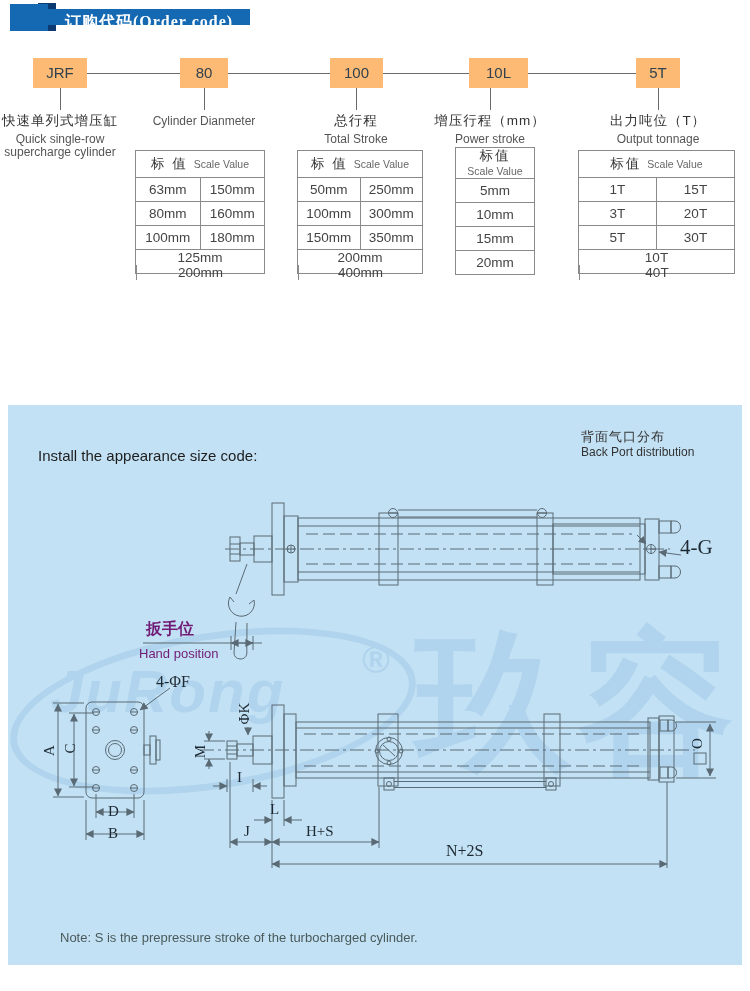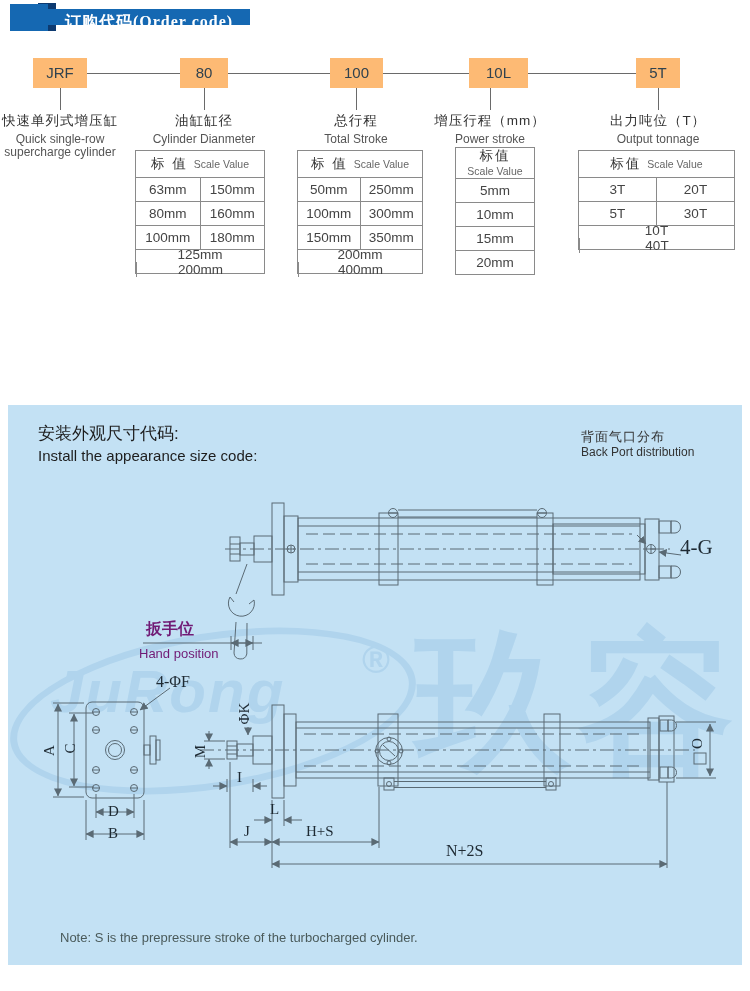--- a/index.html
+++ b/index.html
@@ -18,21 +18,21 @@
   .stub{position:absolute;top:88px;width:1px;height:22px;background:#6a6a6a;}
   .code-label{position:absolute;width:180px;text-align:center;}
   .code-label .cn{display:block;font-size:13.5px;color:#333;letter-spacing:1px;}
   .code-label .en{display:block;font-size:12px;color:#555;margin-top:3px;line-height:13px;}
   
   .code-table{position:absolute;background:#fff;border:1px solid #8a8a8a;color:#444;}
   .t-head{display:flex;flex-wrap:wrap;justify-content:center;align-items:center;
       height:26px;border-bottom:1px solid #8a8a8a;gap:0 6px;line-height:12px;}
   .t-cn{font-size:13.5px;color:#333;letter-spacing:2px;}
   .t-en{font-size:10.5px;color:#666;}
-  .t-row{display:flex;height:23px;border-bottom:1px solid #8a8a8a;justify-content:center;}
+  .t-row{display:flex;height:23px;border-bottom:1px solid #8a8a8a;}
   .t-row:last-child{border-bottom:none;flex-direction:column;}
   .t-cell{flex:1;display:flex;align-items:center;justify-content:center;font-size:13.5px;
       border-left:1px solid #8a8a8a;}
   .t-cell:first-child{border-left:none;}
   #table-power .t-head{height:30px;}
   
   .panel{position:absolute;left:8px;top:405px;width:734px;height:560px;background:#c3e1f4;}
   .panel-title-cn{position:absolute;left:30px;top:17px;font-size:17px;color:#1d1d1d;z-index:3;}
   .panel-title-en{position:absolute;left:30px;top:42px;font-size:15px;color:#1d1d1d;z-index:3;}
   .backport-cn{position:absolute;left:573px;top:23px;font-family:"Liberation Serif",serif;
@@ -75,21 +75,20 @@
 <div class="stub" style="left:356px"></div>
 <div class="stub" style="left:490px"></div>
 <div class="stub" style="left:658px"></div>
 
 <div class="code-label" style="left:-30px;top:112px">
   <span class="cn">快速单列式增压缸</span>
   <span class="en">Quick single-row</span>
   <span class="en" style="margin-top:0">supercharge cylinder</span>
 </div>
 <div class="code-label" style="left:114px;top:112px">
-  <span class="cn">油缸缸径</span>
   <span class="en">Cylinder Dianmeter</span>
 </div>
 <div class="code-label" style="left:266px;top:112px">
   <span class="cn">总行程</span>
   <span class="en">Total Stroke</span>
 </div>
 <div class="code-label" style="left:400px;top:112px">
   <span class="cn">增压行程（mm）</span>
   <span class="en">Power stroke</span>
 </div>
@@ -159,41 +158,44 @@
     <div class="t-row">
       <div class="t-cell">20mm</div>
     </div>
   </div>
 <div id="table-tonnage" class="code-table" style="left:578px;top:150px;width:155px">
     <div class="t-head">
       <span class="t-cn">标值</span>
       <span class="t-en">Scale Value</span>
     </div>
     <div class="t-row">
+      <div class="t-cell">1T</div>
+      <div class="t-cell">15T</div>
+    </div>
+    <div class="t-row">
       <div class="t-cell">3T</div>
       <div class="t-cell">20T</div>
     </div>
     <div class="t-row">
       <div class="t-cell">5T</div>
       <div class="t-cell">30T</div>
     </div>
     <div class="t-row">
       <div class="t-cell">10T</div>
       <div class="t-cell">40T</div>
     </div>
   </div>
 
 <div class="panel">
 
   <div class="wm wm-ellipse"></div>
   <div class="wm wm-brand">JuRong</div>
   <div class="wm wm-reg">®</div>
   <div class="wm wm-cjk">玖容</div>
 
-  <div class="panel-title-cn">安装外观尺寸代码:</div>
   <div class="panel-title-en">Install the appearance size code:</div>
   <div class="backport-cn">背面气口分布</div>
   <div class="backport-en">Back Port distribution</div>
 
   <svg class="draw-svg" width="734" height="560" viewBox="8 405 734 560">
     <defs>
       <marker id="ar" viewBox="0 0 10 10" refX="9.5" refY="5" markerWidth="8" markerHeight="8" orient="auto-start-reverse">
           <path d="M0,0 L10,5 L0,10 z" fill="#5a6a74"></path>
         </marker>
     </defs>

